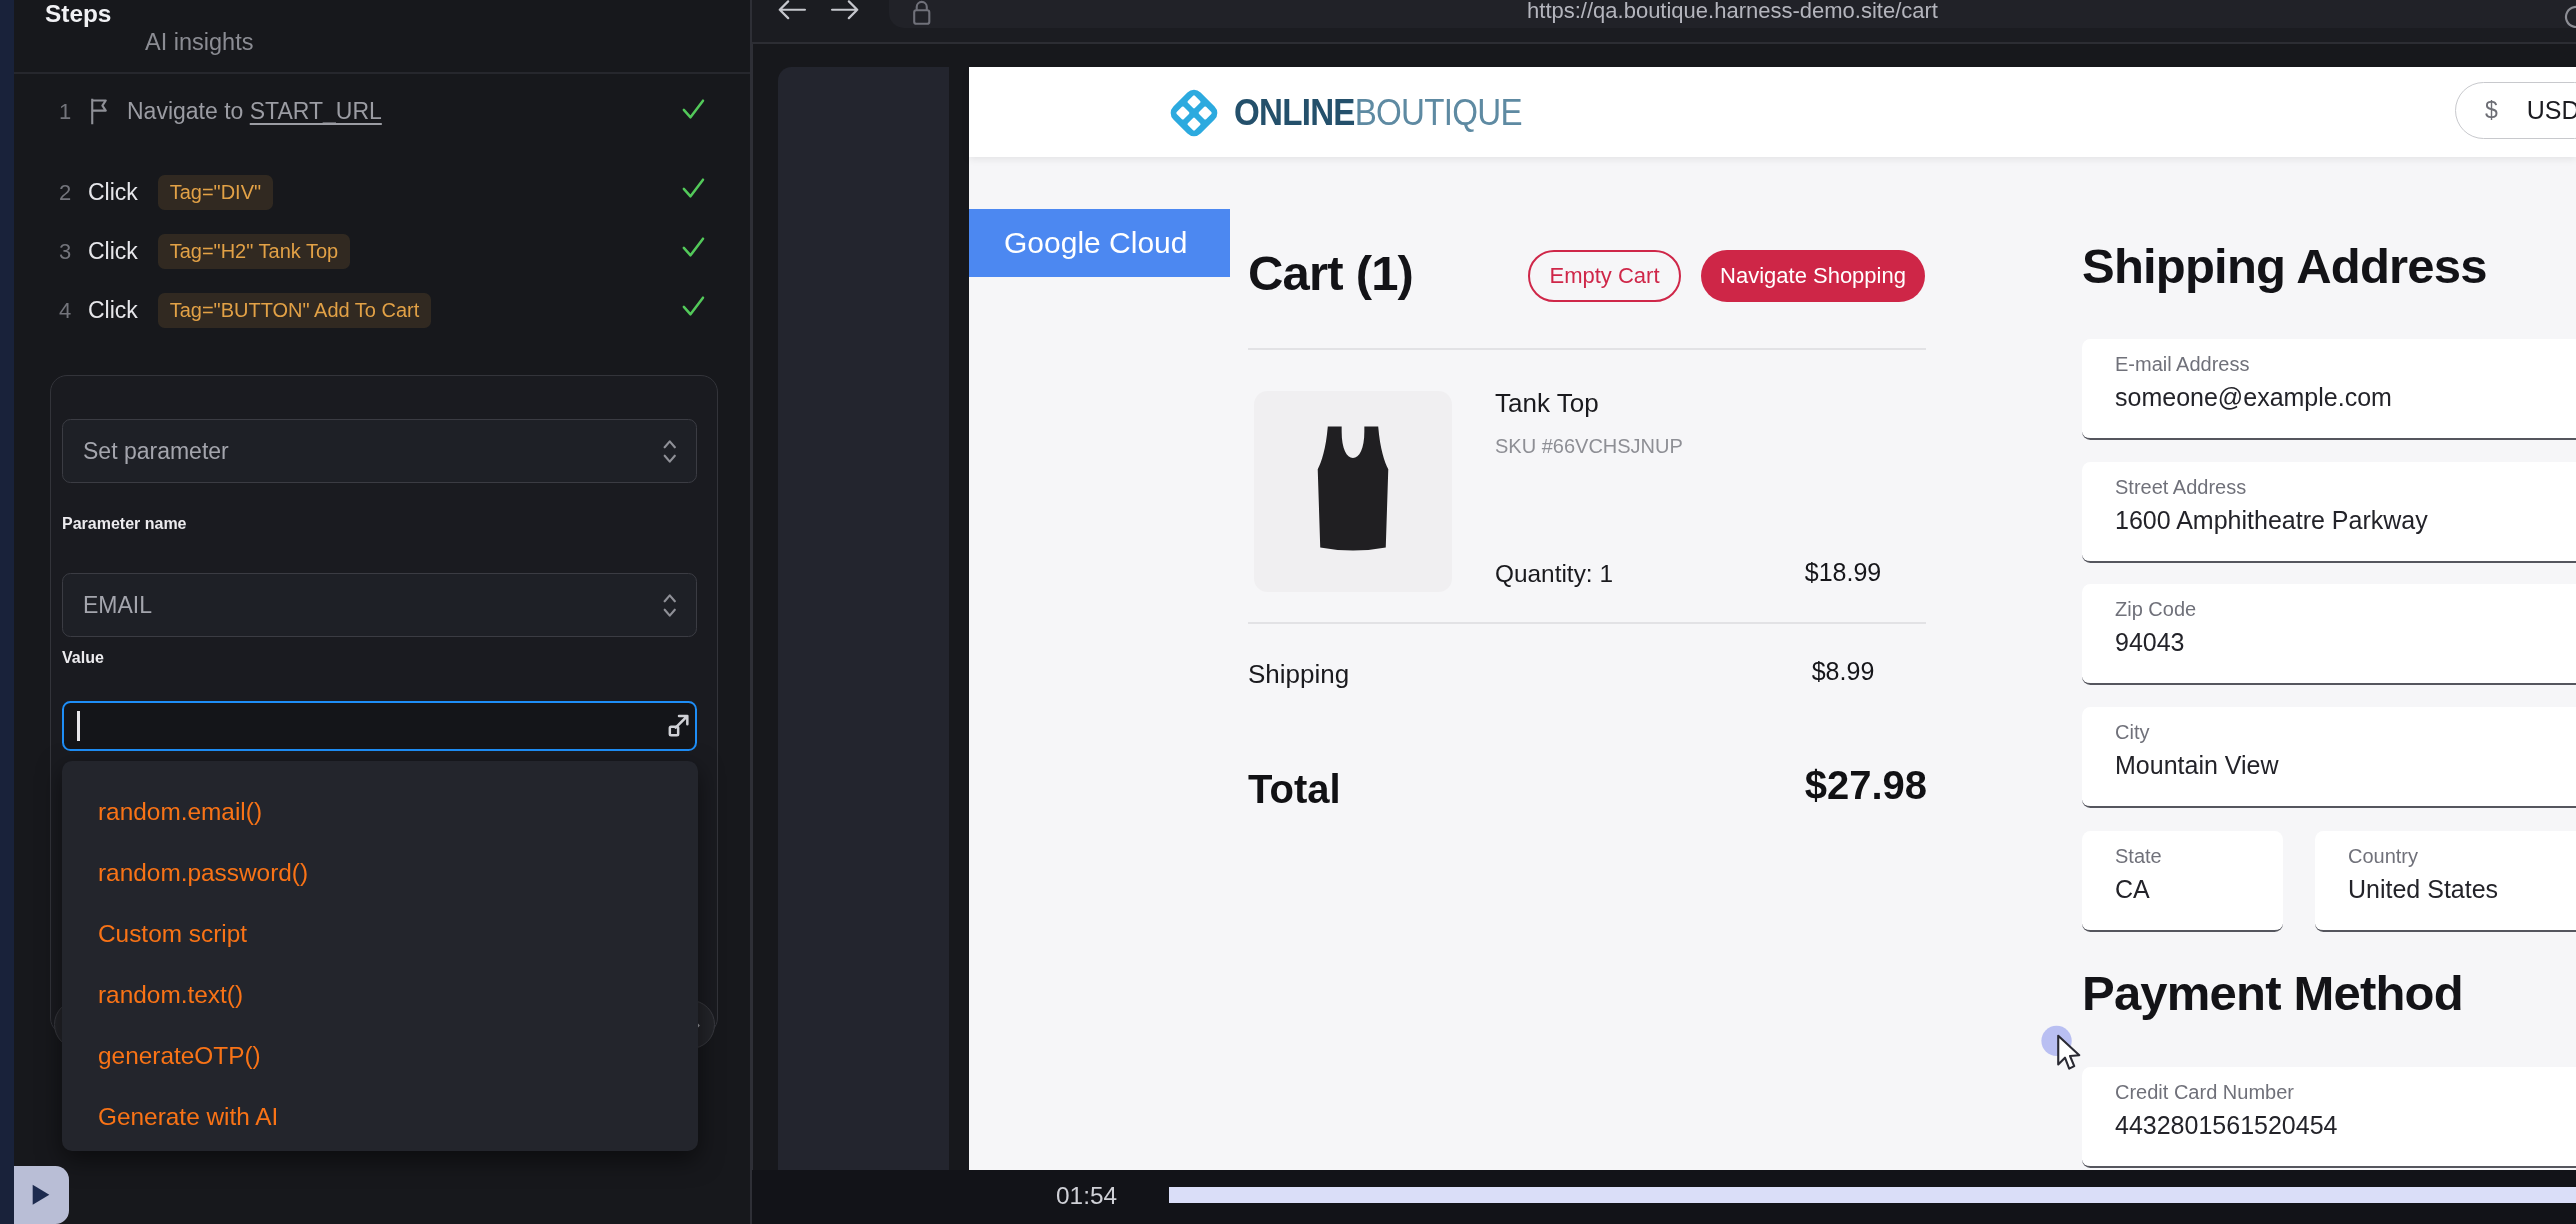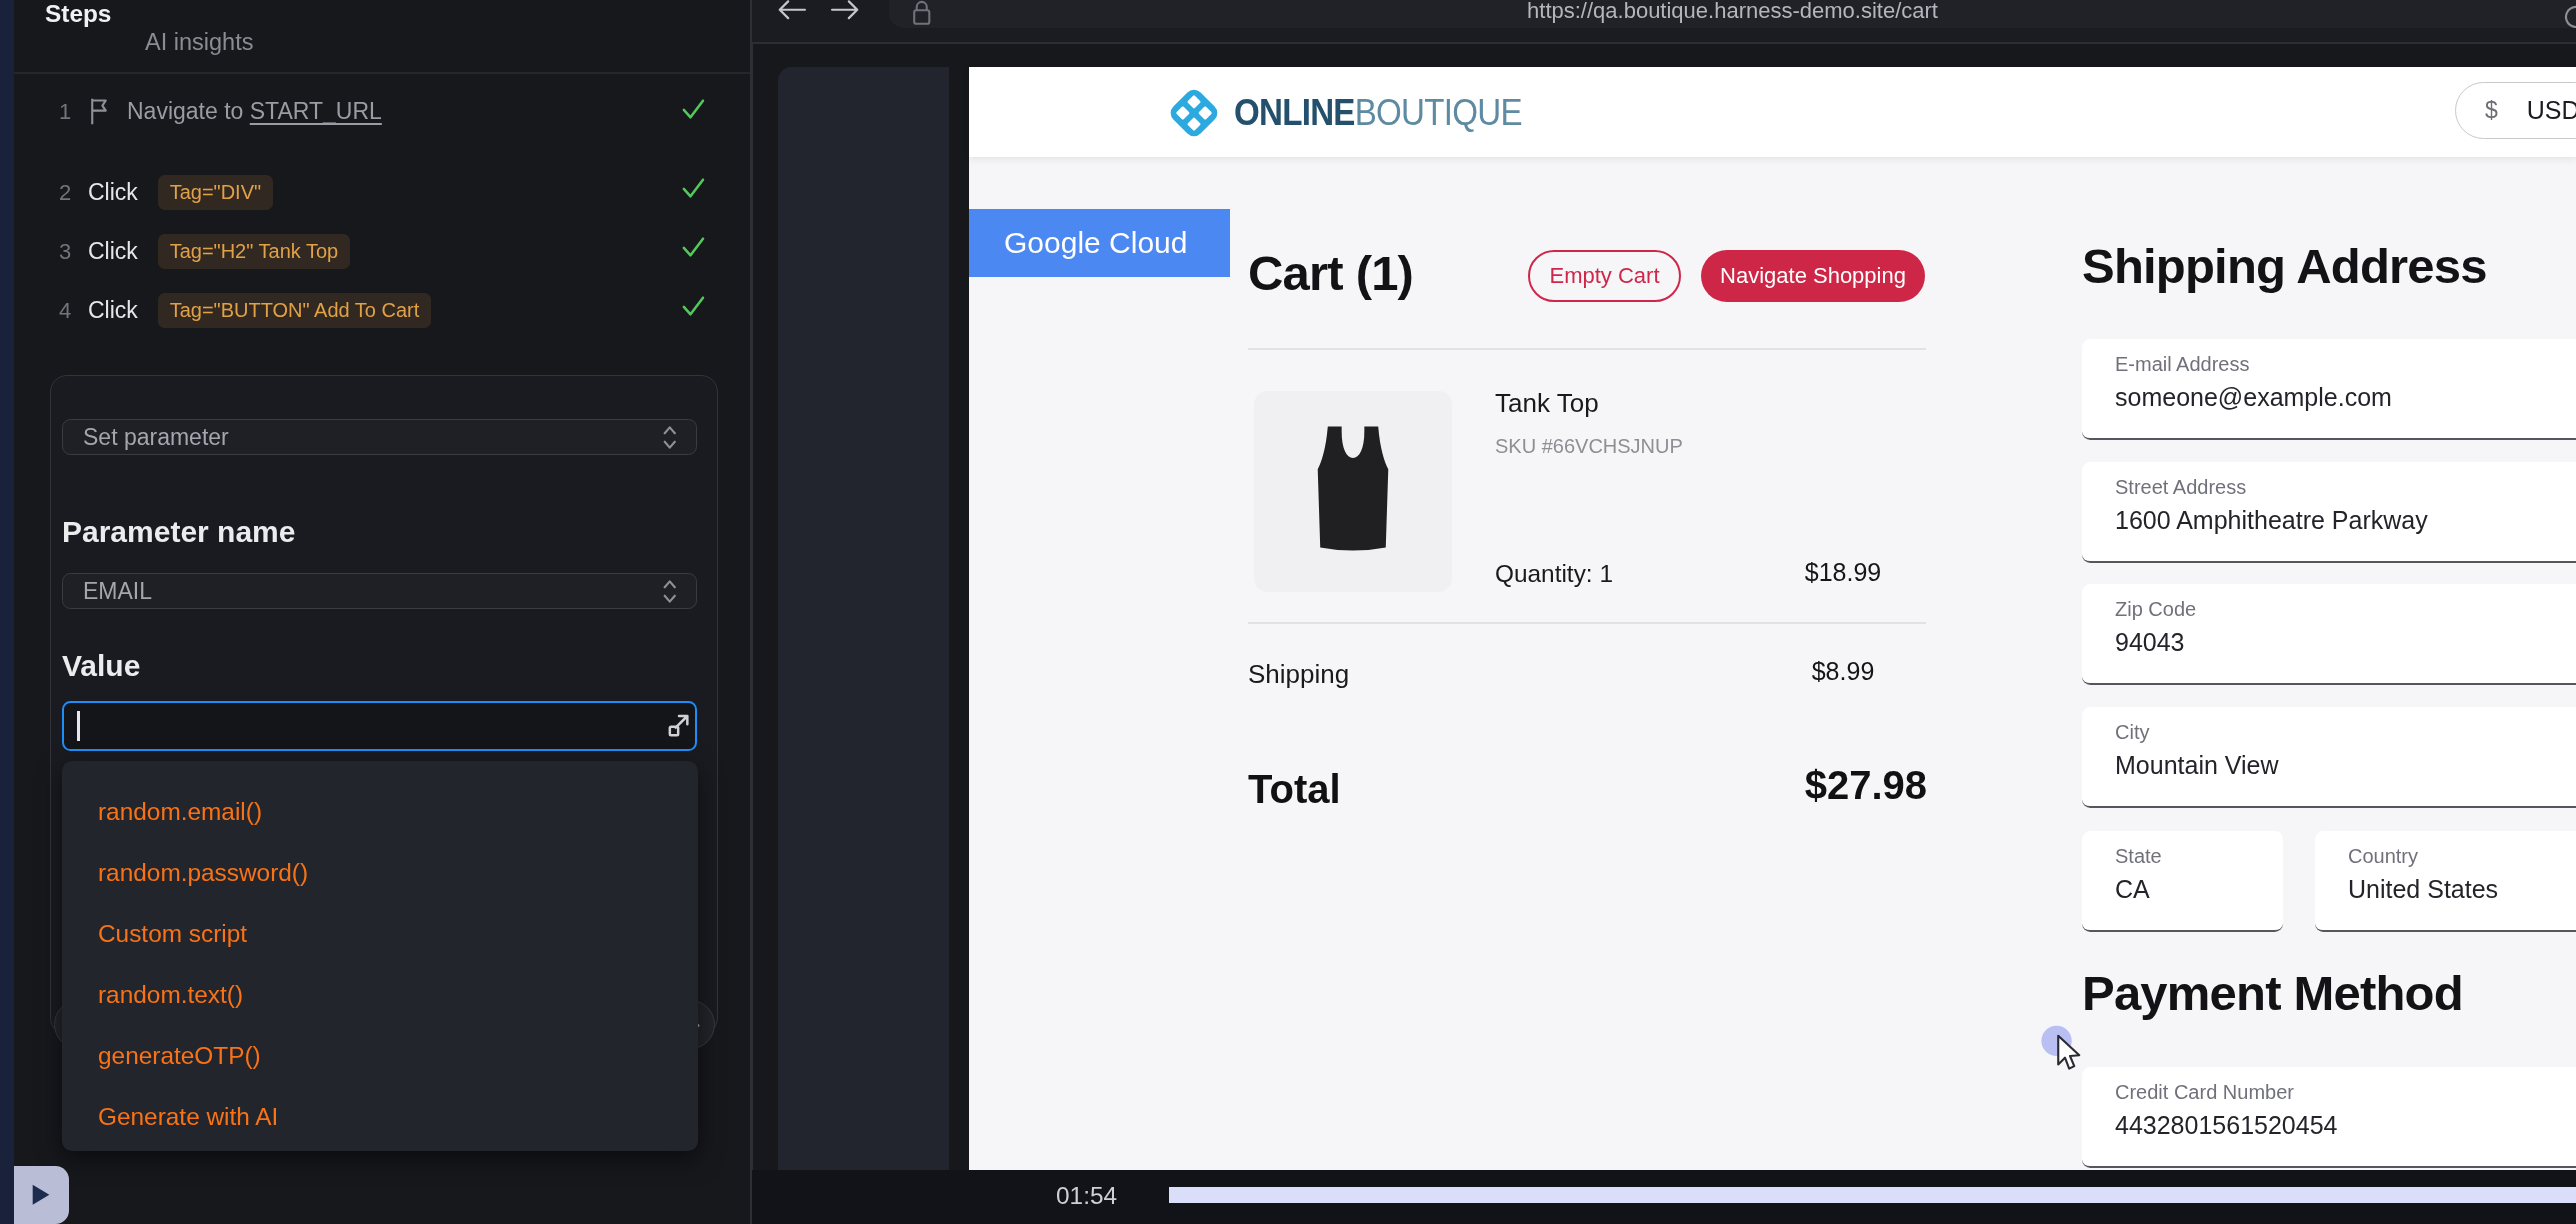--- a/index.html
+++ b/index.html
@@ -24,25 +24,25 @@
   .step-text{ font-size:23px; color:#9b9ca3; }
   .step-click{ font-size:23px; color:#e6e6ea; }
   .underline{ text-decoration:underline; text-underline-offset:4.2px; }
   .chip{ display:inline-block; background:rgba(226,161,70,.13); color:#e2a146;
          font-size:20px; padding:5.9px 11.8px; border-radius:6.7px; }
   .check svg{ display:block; }
 
   
   .card{ left:50px; top:375px; width:668px; height:660px; border:1.7px solid #33343a;
          border-radius:17px; background:#1a1b20; }
-  .select{ width:635px; height:36px; border:1.7px solid #3b3c43; border-radius:8.4px;
+  .select{ width:635px; height:64px; border:1.7px solid #3b3c43; border-radius:8.4px;
            background:#1e2026; display:flex; align-items:center; padding:0 20px;
            justify-content:space-between; }
   .select .sel-text{ font-size:23px; color:#a4a5ad; }
-  .field-label{ font-size:30px; font-weight:700; color:#ecebee; }
+  .field-label{ font-size:16px; font-weight:700; color:#ecebee; }
   .value-input{ left:62px; top:701px; width:635px; height:50px; border:2.5px solid #1e8ef7;
                 border-radius:8.4px; background:#141519; }
   .caret{ left:77px; top:711px; width:2.5px; height:30px; background:#e8e8ec; }
   .hidden-pill{ left:54px; top:1000px; width:661px; height:49px; border-radius:24.4px;
                 background:#232429; border:1.7px solid #393a40; }
   .dropdown{ left:62px; top:761px; width:636px; height:390px; border-radius:10px;
              background:#23252c; box-shadow:0 8.4px 25px rgba(0,0,0,.5); padding-top:20px; }
   .dd-item{ height:61px; display:flex; align-items:center; padding-left:36px;
             font-size:24.4px; color:#f97316; }
 

